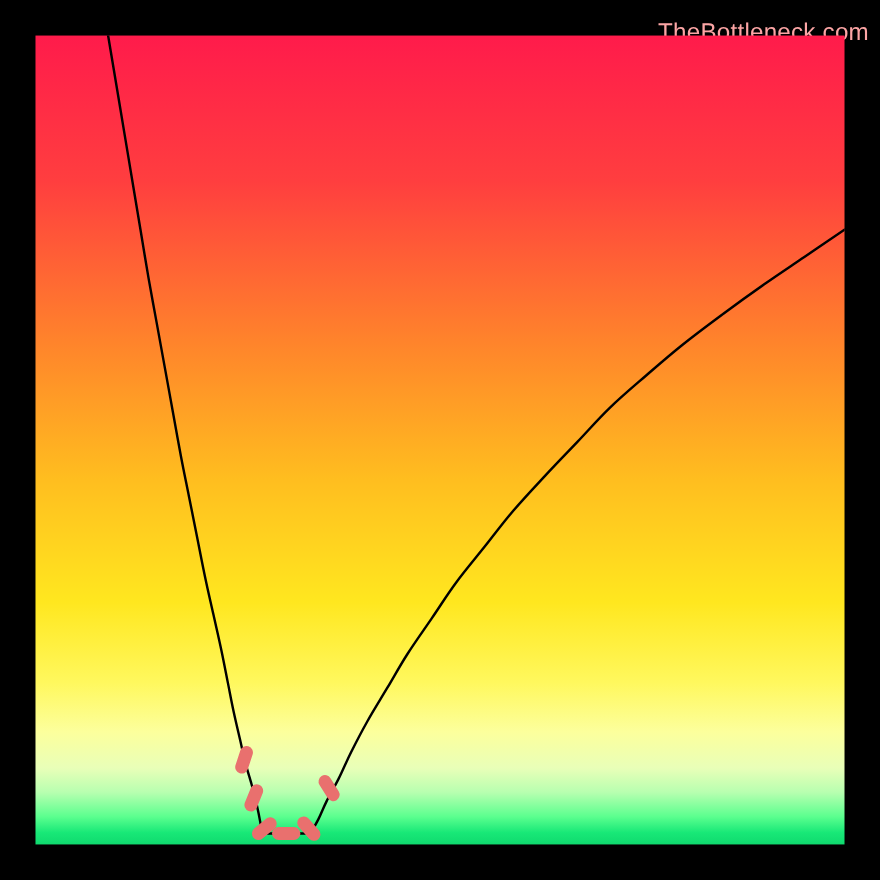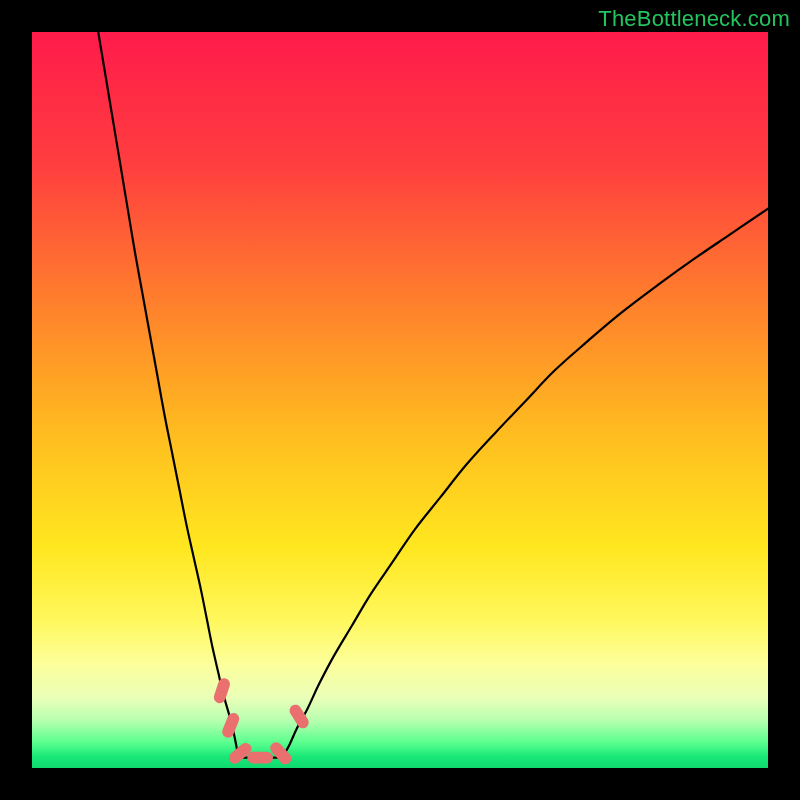--- a/index.html
+++ b/index.html
@@ -21,23 +21,23 @@
   .plot {
     position: absolute;
     top: 32px;
     left: 32px;
     width: 736px;
     height: 736px;
     overflow: hidden;
   }
   .watermark {
     position: absolute;
-    top: 6px;
+    top: 16px;
     right: 10px;
-    color: #22c55e;
+    color: #fca5a5;
     font-size: 22px;
     letter-spacing: 0.2px;
     font-weight: 400;
   }
 </style>
 </head>
 <body>
 
 <div class="frame">
   <div class="watermark">TheBottleneck.com</div>

